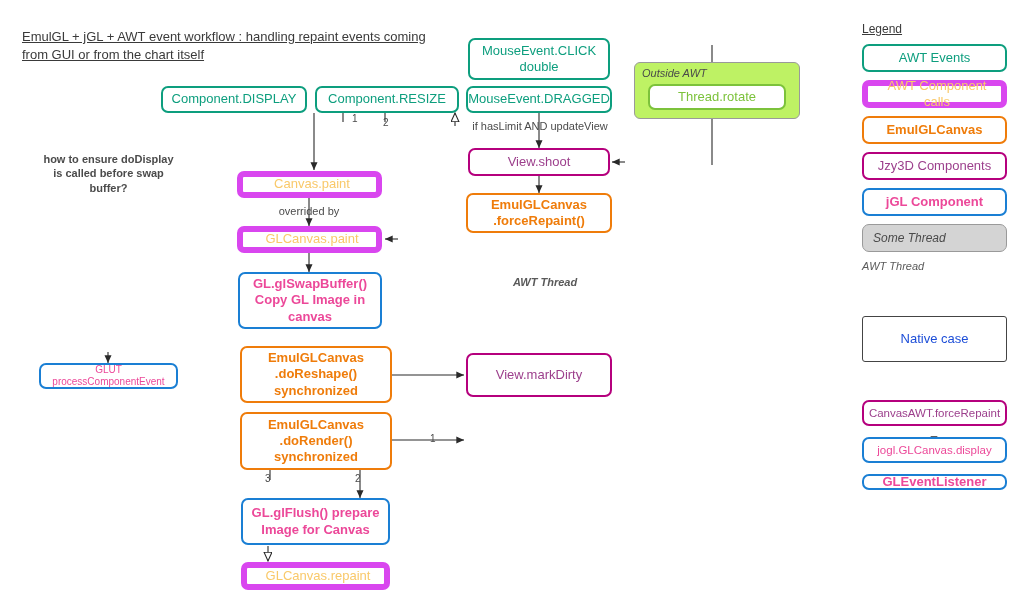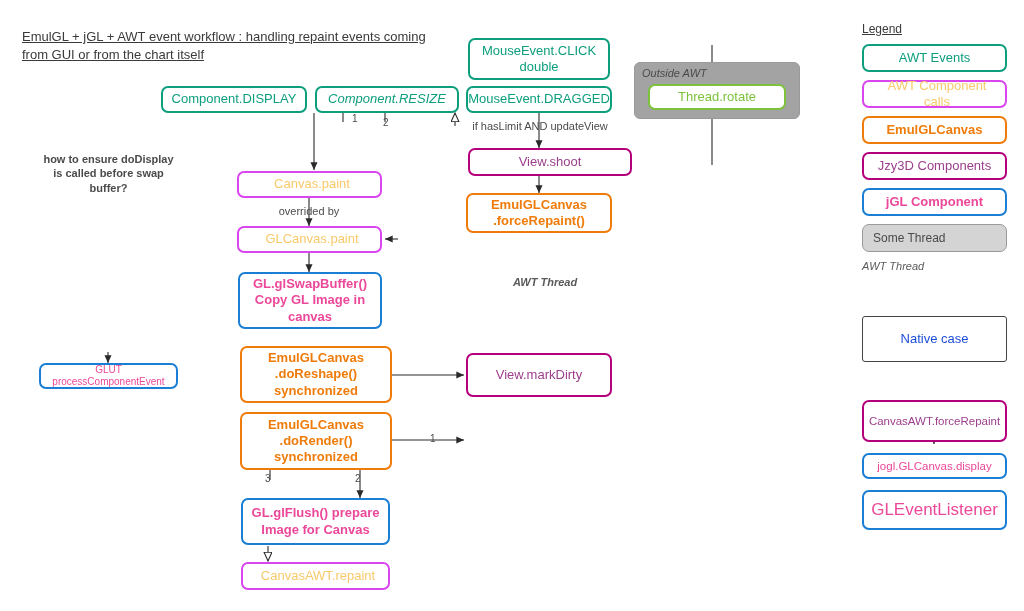--- a/index.html
+++ b/index.html
@@ -15,25 +15,25 @@
     position:absolute;box-sizing:border-box;
     display:flex;align-items:center;justify-content:center;text-align:center;
     background:#ffffff;border-radius:7px;
     font-size:13px;line-height:1.25;
     padding:3px 6px;
   }
   .node .lbl{display:block;white-space:pre-line;}
 
   
   .awt-event{border:2px solid #0d9e7e;color:#0d9e7e;}
-  .awt-call{border:2px solid #d946ef;color:#f9c96a;padding-left:11px;}
+  .awt-call{border:6px solid #d946ef;color:#f9c96a;padding-left:11px;}
   .emul{border:2.5px solid #ef7c0a;color:#ef7c0a;font-weight:bold;}
   .jzy{border:2px solid #b5007d;color:#9c3f8c;}
   .jgl{border:2.5px solid #1a7fd4;color:#ec4899;font-weight:bold;}
-  .thread{border:1px solid #9a9a9a;background:#d4d4d4;color:#4a4a4a;}
+  .thread{border:1px solid #9a9a9a;background:#d4d4d4;color:#4a4a4a;font-style:italic;}
   .plain{border:1px solid #444444;color:#1d4ed8;border-radius:3px;}
   .green-out{border:2px solid #7cc23b;color:#7cc23b;}
 
   
   .soft{font-weight:normal;}
 
   
   .freetext{position:absolute;color:#3b3b3b;font-size:11px;line-height:1.3;}
   .faded{color:#4b4b4b;}
   .italic{font-style:italic;color:#5a5a5a;}
@@ -48,21 +48,21 @@
 
   
   #legend{position:absolute;left:862px;top:22px;width:145px;}
   #legend .legend-title{font-size:12px;color:#3a3a3a;text-decoration:underline;margin-bottom:8px;}
   #legend .node{position:relative;left:0;top:0;width:145px;height:28px;margin-bottom:8px;font-size:13px;}
   #legend .awt-thread-note{font-size:11px;font-style:italic;color:#5a5a5a;margin-top:2px;}
 
   
   #outside-awt{
     position:absolute;left:634px;top:62px;width:164px;height:55px;
-    background:#a3a3a3;border:1px solid #9a9a9a;border-radius:6px;
+    background:#bef264;border:1px solid #9a9a9a;border-radius:6px;
   }
   #outside-awt .grp-label{
     position:absolute;left:7px;top:4px;font-size:11px;font-style:italic;color:#4a4a4a;
   }
 
   
   #native-group{position:absolute;left:862px;top:316px;width:145px;}
   #native-group .node{position:relative;left:0;top:0;width:145px;}
 
   .arrowlbl{position:absolute;font-size:10px;color:#4a4a4a;}
@@ -125,36 +125,36 @@
 
   <div class="node awt-event" style="left:468px;top:38px;width:142px;height:42px;">
     <span class="lbl">MouseEvent.CLICK
 double</span>
   </div>
 
   <div class="node awt-event" style="left:161px;top:86px;width:146px;height:27px;">
     <span class="lbl">Component.DISPLAY</span>
   </div>
 
-  <div class="node awt-event" style="left:315px;top:86px;width:144px;height:27px;font-style:italic;">
+  <div class="node awt-event" style="left:315px;top:86px;width:144px;height:27px;">
     <span class="lbl">Component.RESIZE</span>
   </div>
 
   <div class="node awt-event" style="left:466px;top:86px;width:146px;height:27px;">
     <span class="lbl">MouseEvent.DRAGGED</span>
   </div>
 
   <div id="outside-awt">
     <span class="grp-label">Outside AWT</span>
     <div class="node green-out" style="left:13px;top:21px;width:138px;height:26px;">
       <span class="lbl">Thread.rotate</span>
     </div>
   </div>
 
-  <div class="node jzy" style="left:468px;top:148px;width:164px;height:28px;">
+  <div class="node jzy" style="left:468px;top:148px;width:142px;height:28px;">
     <span class="lbl">View.shoot</span>
   </div>
 
   <div class="node awt-call soft" style="left:237px;top:171px;width:145px;height:27px;">
     <span class="lbl">Canvas.paint</span>
   </div>
 
   <div class="node emul" style="left:466px;top:193px;width:146px;height:40px;">
     <span class="lbl">EmulGLCanvas
 .forceRepaint()</span>
@@ -190,21 +190,21 @@
 synchronized</span>
   </div>
 
 
   <div class="node jgl" style="left:241px;top:498px;width:149px;height:47px;">
     <span class="lbl">GL.glFlush() prepare
 Image for Canvas</span>
   </div>
 
   <div class="node awt-call soft" style="left:241px;top:562px;width:149px;height:28px;">
-    <span class="lbl">CanvasAWT.repaint</span>
+    <span class="lbl">GLCanvas.repaint</span>
   </div>
 
   <div class="freetext faded bold ctr" style="left:36px;top:152px;width:145px;">
     <span style="white-space:pre-line;">how to ensure doDisplay
 is called before swap buffer?</span>
   </div>
 
   <div class="freetext faded ctr" style="left:259px;top:204px;width:100px;">overrided by</div>
 
   <div class="freetext faded ctr" style="left:465px;top:119px;width:150px;">if hasLimit AND updateView</div>
@@ -238,24 +238,24 @@
     <div class="node thread" style="justify-content:flex-start;padding-left:10px;font-size:12px;">
       <span class="lbl">Some Thread</span>
     </div>
     <div class="awt-thread-note">AWT Thread</div>
   </div>
 
   <div id="native-group">
     <div class="node plain" style="height:46px;margin-bottom:38px;font-size:13px;">
       <span class="lbl">Native case</span>
     </div>
-    <div class="node jzy" style="height:42px;margin-bottom:11px;font-size:11.5px;">
+    <div class="node jzy" style="height:26px;margin-bottom:11px;font-size:11.5px;">
       <span class="lbl">CanvasAWT.forceRepaint</span>
     </div>
     <div class="node jgl" style="height:26px;margin-bottom:11px;font-size:11.5px;font-weight:normal;">
       <span class="lbl">jogl.GLCanvas.display</span>
     </div>
-    <div class="node jgl" style="height:40px;font-size:17px;font-weight:normal;">
+    <div class="node jgl" style="height:16px;font-size:13px;font-weight:bold;">
       <span class="lbl">GLEventListener</span>
     </div>
   </div>
 
 </div>
 
 </body></html>

